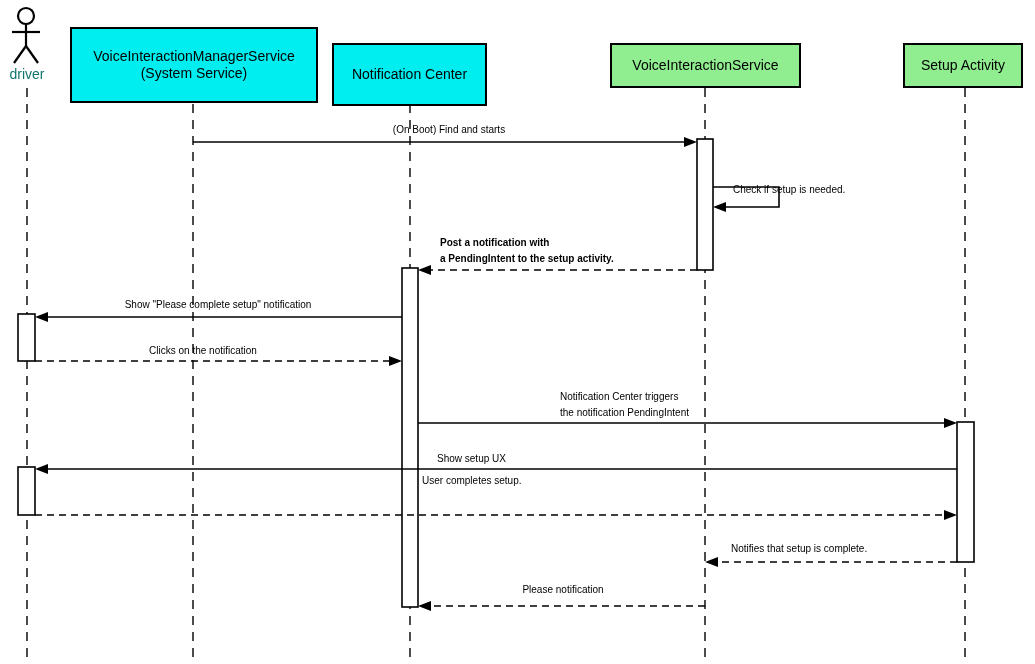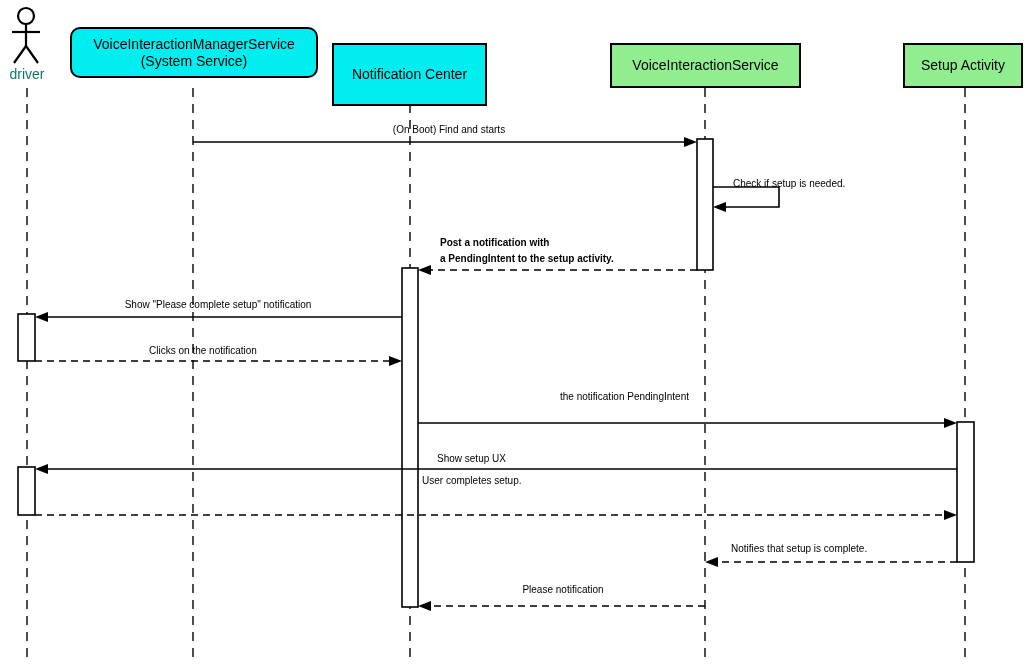--- a/index.html
+++ b/index.html
@@ -125,56 +125,57 @@
     </g>
 
     <g>
       <line class="dashline" x1="705" y1="606" x2="431" y2="606"></line>
       <polygon class="ahead" points="418,606 431,601 431,611"></polygon>
     </g>
   </svg>
 
   <div class="actor-label" style="left:27px;top:66px;">driver</div>
 
-  <div class="pbox cyan" style="left:70px;top:27px;width:248px;height:51px;border-radius:10px;">
+  <div class="pbox cyan" style="left:70px;top:27px;width:248px;height:76px;">
     <span>VoiceInteractionManagerService</span>
     <span>(System Service)</span>
   </div>
   <div class="pbox cyan" style="left:332px;top:43px;width:155px;height:63px;">
     <span>Notification Center</span>
   </div>
   <div class="pbox green" style="left:610px;top:43px;width:191px;height:45px;">
     <span>VoiceInteractionService</span>
   </div>
   <div class="pbox green" style="left:903px;top:43px;width:120px;height:45px;">
     <span>Setup Activity</span>
   </div>
 
   <div class="msg center" style="left:449px;top:122px;">
     <span>(On Boot) Find and starts</span>
   </div>
 
-  <div class="msg" style="left:733px;top:176px;text-align:right;">
+  <div class="msg" style="left:733px;top:182px;text-align:right;">
     <span>Check if setup is needed.</span>
   </div>
 
   <div class="msg" style="left:440px;top:235px;font-weight:bold;">
     <span>Post a notification with</span>
     <span>a PendingIntent to the setup activity.</span>
   </div>
 
   <div class="msg center" style="left:218px;top:297px;">
     <span>Show "Please complete setup" notification</span>
   </div>
 
   <div class="msg center" style="left:203px;top:343px;">
     <span>Clicks on the notification</span>
   </div>
 
   <div class="msg" style="left:560px;top:389px;">
+    <span>Notification Center triggers</span>
     <span>the notification PendingIntent</span>
   </div>
 
   <div class="msg" style="left:437px;top:451px;">
     <span>Show setup UX</span>
   </div>
 
   <div class="msg" style="left:422px;top:473px;">
     <span>User completes setup.</span>
   </div>

